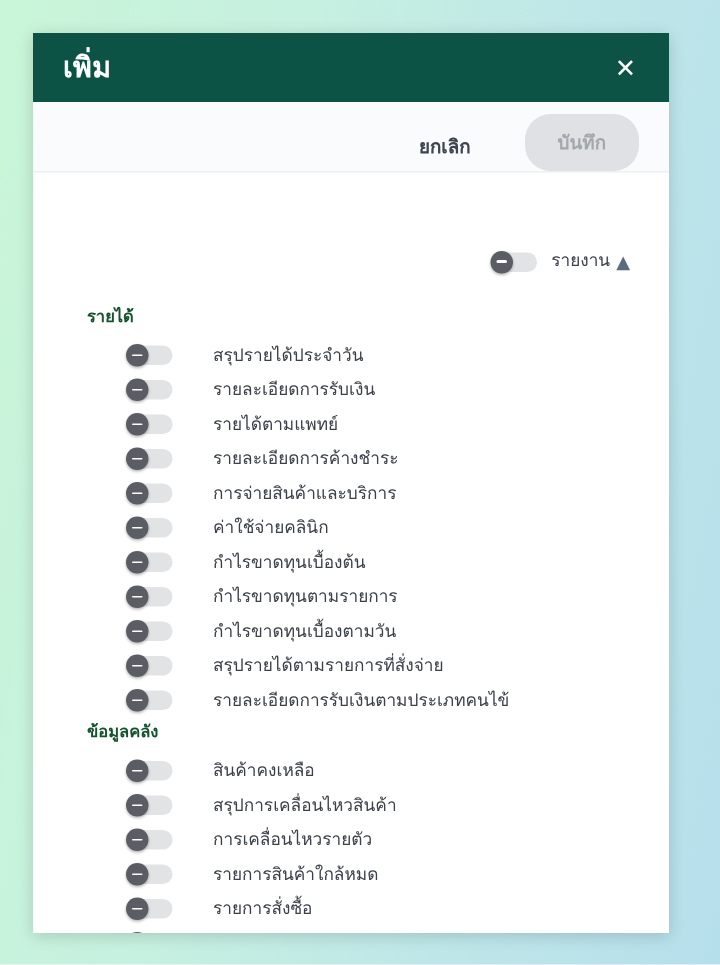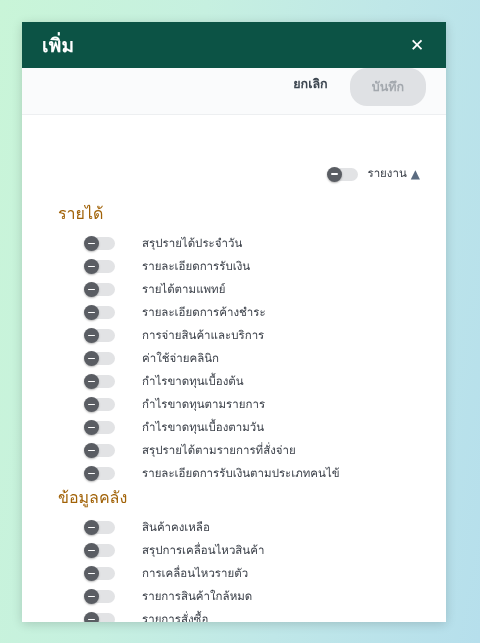--- a/index.html
+++ b/index.html
@@ -63,23 +63,23 @@
     font-size: 17px;
     font-weight: 400;
     line-height: 1;
   }
 
   
   .action-bar {
     height: 47px;
     background: #fafbfc;
     display: flex;
-    align-items: flex-start;
+    align-items: flex-end;
     justify-content: flex-end;
-    gap: 14px;
+    gap: 28px;
     padding: 0 20px 0 0;
     border-bottom: 1px solid #edeff1;
     flex: 0 0 auto;
   }
 
   .btn-cancel {
     background: transparent;
     border: none;
     color: #3c4650;
     font-family: inherit;
@@ -130,23 +130,23 @@
     color: #5b6b80;
     font-size: 12px;
     line-height: 1;
     cursor: pointer;
     padding: 4px;
     user-select: none;
   }
 
   
   .section-label {
-    font-size: 16px;
-    font-weight: 400;
-    color: #a16207;
+    font-size: 11px;
+    font-weight: 700;
+    color: #14532d;
     padding: 0 0 6px 36px;
   }
 
   
   .item-row {
     display: flex;
     align-items: center;
     gap: 9px;
     height: 23px;
     padding-left: 62px;

